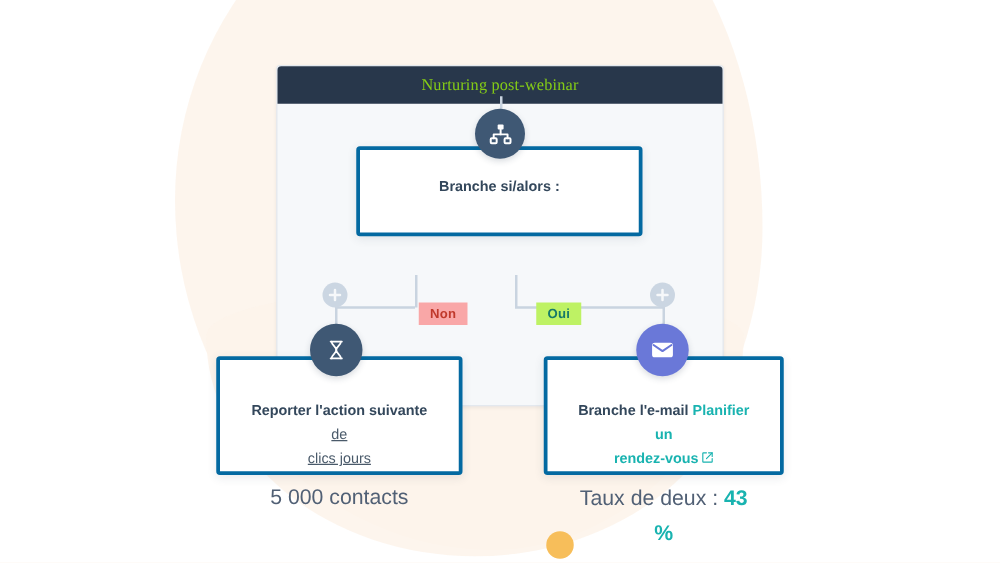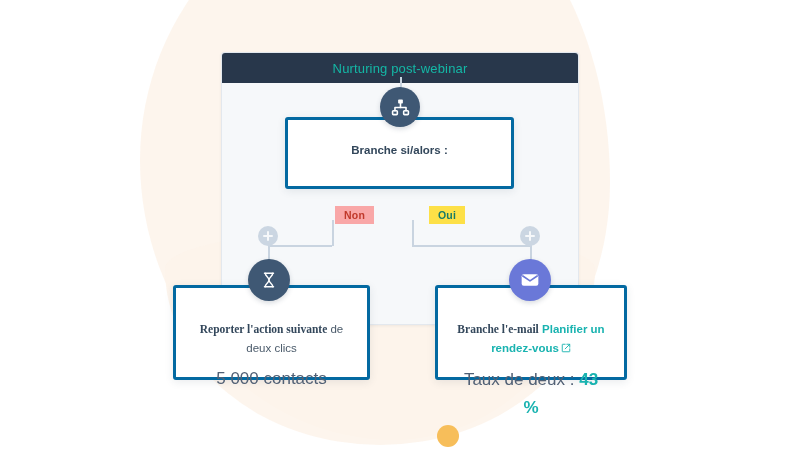--- a/index.html
+++ b/index.html
@@ -31,21 +31,21 @@
   .panel{
     position:absolute;left:221px;top:52px;width:356px;height:271px;
     background:#F6F8FA;border:1px solid #E3E8EE;border-radius:3px;
     box-shadow:0 1px 3px rgba(40,55,75,.07);
   }
   .panel-header{
     height:30px;background:#28374B;border-radius:3px 3px 0 0;
     display:flex;align-items:center;justify-content:center;
   }
   .panel-title{
-    color:#14b8a6;font-size:13px;letter-spacing:.15px;font-weight:400;
+    color:#84cc16;font-size:13px;letter-spacing:.15px;font-weight:400;font-family:Liberation Serif, serif;
   }
   .panel-body{position:relative;width:100%;height:241px;}
 
   
   .line{position:absolute;background:#C9D4E0;}
   .v{width:2px;}
   .h{height:2px;}
 
   
   .node-circle{
@@ -76,31 +76,31 @@
   .card-branch{left:285px;top:117px;width:229px;height:72px;padding:22px 14px 0;}
   .card-delay{left:173px;top:285px;width:197px;height:95px;padding:32px 18px 0;}
   .card-email{left:435px;top:285px;width:192px;height:95px;padding:32px 16px 0;}
 
   .c-title{font-size:11.5px;color:#33475B;font-weight:700;line-height:1.45;}
   .c-line{font-size:11.5px;color:#4A5A6A;line-height:1.65;}
   .c-sub{font-size:17px;color:#516075;line-height:1.65;margin-top:7px;}
   .link{color:#22A4A0;font-weight:600;}
   .link-plain{color:#19B3B0;font-weight:700;}
   .val{color:#19B3B0;font-weight:600;}
-  .strong{font-weight:700;color:#33475B;font-family:Liberation Serif, serif;}
-  .reg{font-weight:400;color:#4A5A6A;}
+  .strong{font-weight:700;color:#33475B;}
+  .reg{font-weight:400;color:#4A5A6A;text-decoration:underline;}
   .ext-icon{display:inline-block;vertical-align:-1px;margin-left:2px;}
 
   
   .badge{
     position:absolute;display:flex;align-items:center;justify-content:center;
-    font-size:10.5px;font-weight:700;letter-spacing:.2px;height:18px;padding:0 9px;
+    font-size:10.5px;font-weight:700;letter-spacing:.2px;height:18px;padding:0 9px;margin-top:36px;
   }
   .badge-non{left:335px;top:206px;background:#F9A7A7;color:#C0392B;}
-  .badge-oui{left:429px;top:206px;background:#fde047;color:#177A68;justify-content:flex-end;}
+  .badge-oui{left:429px;top:206px;background:#bef264;color:#177A68;justify-content:flex-end;}
 </style>
 </head>
 <body>
 
 <div id="stage">
 
   <div class="blob blob-main"></div>
   <div class="blob blob-lower"></div>
   <div class="dot-orange"></div>
 
@@ -151,21 +151,21 @@
     <span>Oui</span>
   </div>
 
   <div class="plus plus-left"></div>
   <div class="plus plus-right"></div>
 
   <div class="card card-delay">
     <div class="c-line">
       <span class="strong">Reporter l'action suivante</span><span class="reg"> de</span>
       <br>
-      <span class="reg">deux clics</span>
+      <span class="reg">clics jours</span>
     </div>
     <div class="c-sub">5 000 contacts</div>
   </div>
 
   <div class="node-circle node-delay">
     <span>
       <svg width="18" height="18" viewBox="0 0 24 24" fill="none" stroke="#ffffff" stroke-width="1.9" stroke-linecap="round" stroke-linejoin="round">
         <path d="M6 3h12"></path>
         <path d="M6 21h12"></path>
         <path d="M7 3c0 4 5 5.2 5 9 0-3.8 5-5 5-9"></path>

